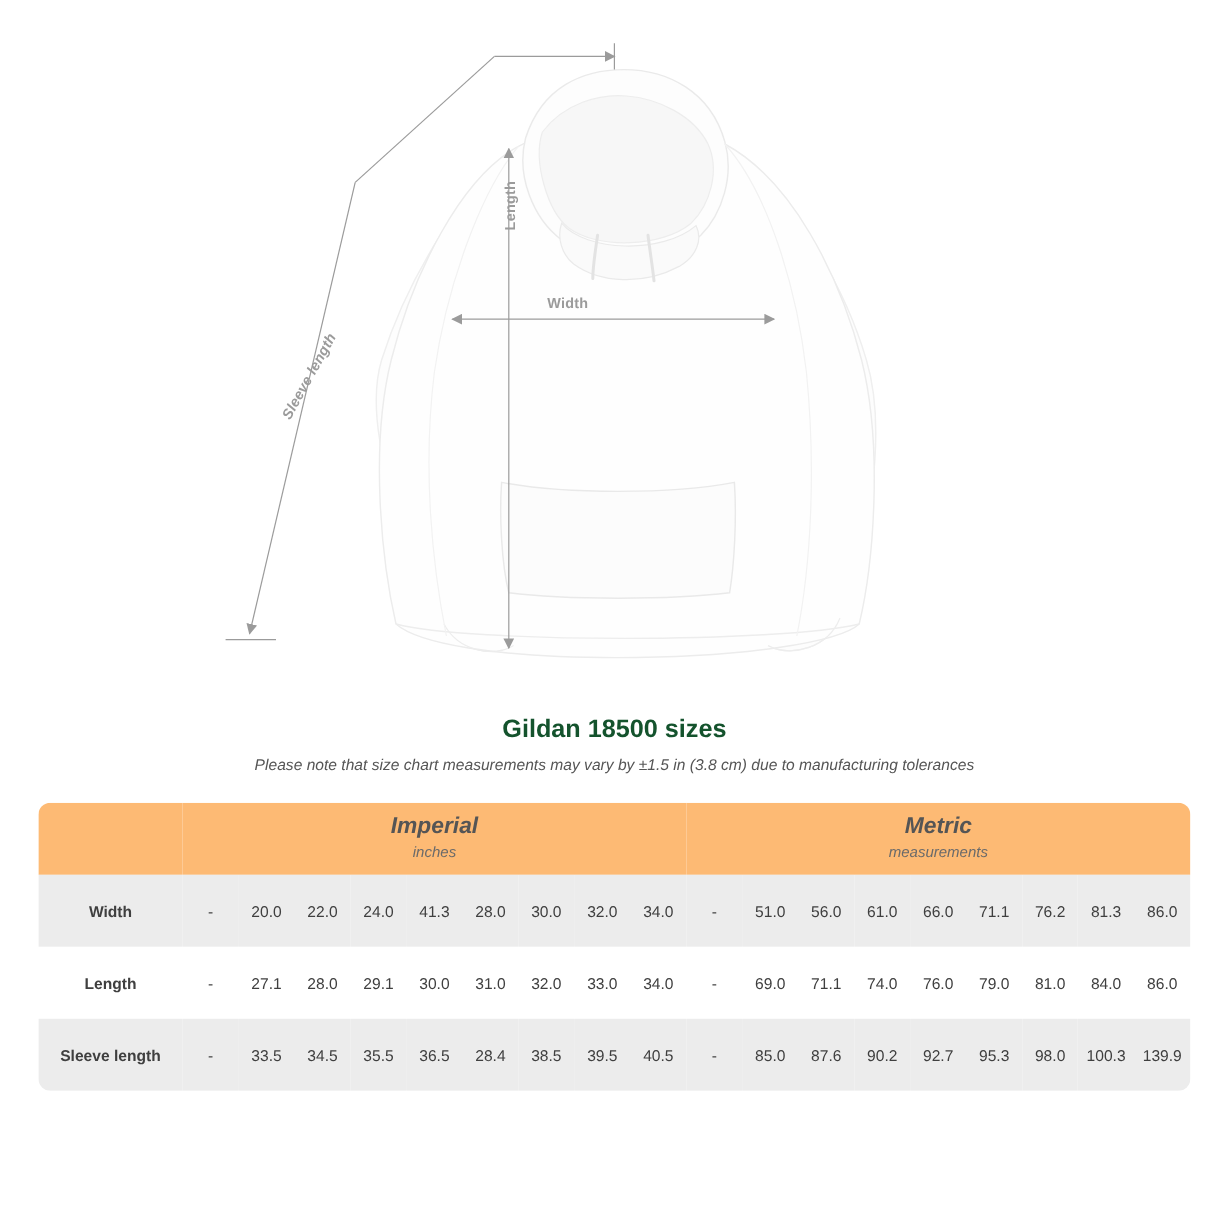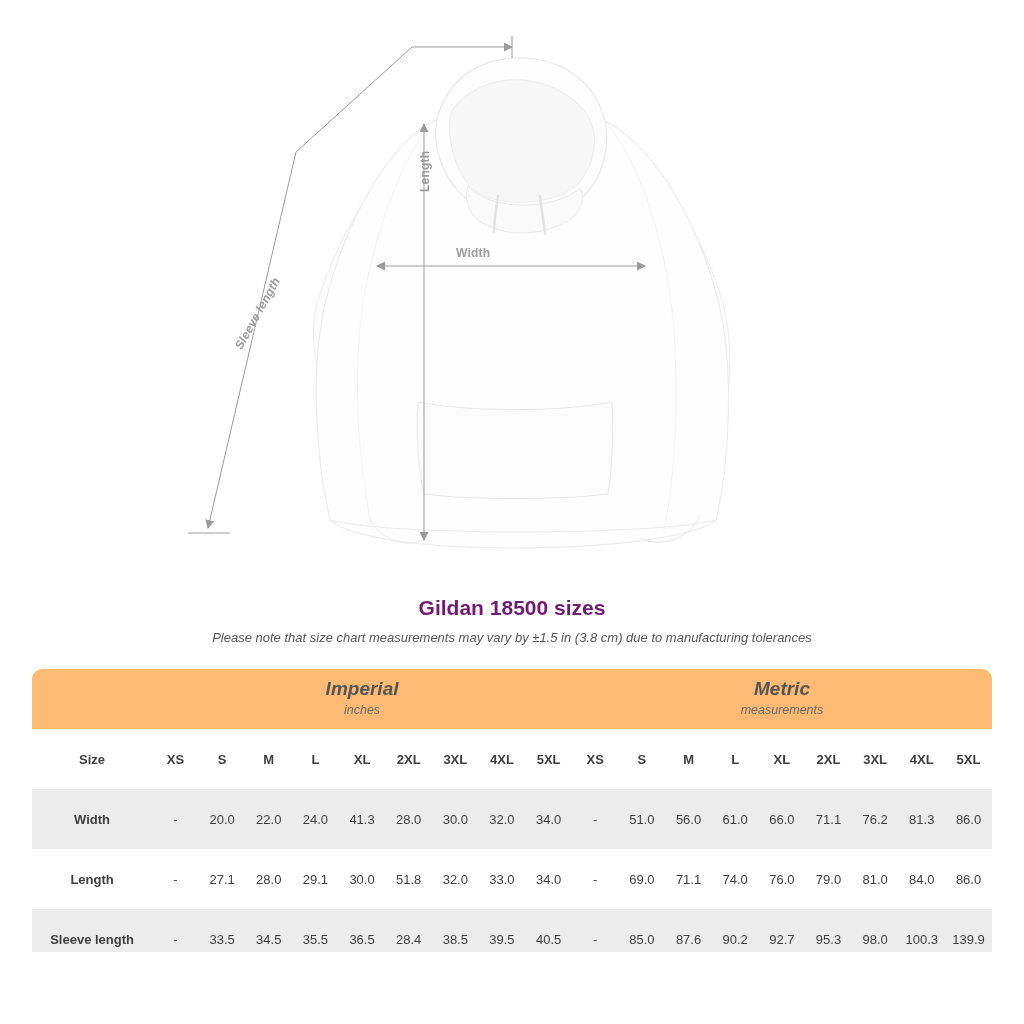--- a/index.html
+++ b/index.html
@@ -39,21 +39,21 @@
     transform: rotate(-61deg);
     transform-origin: left top;
     font-style: italic;
   }
 
   
   .title-block { text-align: center; margin-top: 6px; }
   .chart-title {
     font-size: 21px;
     font-weight: bold;
-    color: #701a75;
+    color: #14532d;
     margin: 0 0 10px 0;
   }
   .chart-note {
     font-size: 13px;
     font-style: italic;
     color: #555;
     margin: 0;
   }
 
   
@@ -221,41 +221,20 @@
             <td></td>
             <td colspan="9">
               <div class="sys-name">Imperial</div>
               <div class="sys-unit">inches</div>
             </td>
             <td colspan="9">
               <div class="sys-name">Metric</div>
               <div class="sys-unit">measurements</div>
             </td>
           </tr>
-          <tr class="hdr-row">
-            <td class="rowlabel">Size</td>
-            <td>XS</td>
-            <td>S</td>
-            <td>M</td>
-            <td>L</td>
-            <td>XL</td>
-            <td>2XL</td>
-            <td>3XL</td>
-            <td>4XL</td>
-            <td>5XL</td>
-            <td>XS</td>
-            <td>S</td>
-            <td>M</td>
-            <td>L</td>
-            <td>XL</td>
-            <td>2XL</td>
-            <td>3XL</td>
-            <td>4XL</td>
-            <td>5XL</td>
-          </tr>
           <tr class="data-row alt">
             <td class="rowlabel">Width</td>
             <td>-</td>
             <td>20.0</td>
             <td>22.0</td>
             <td>24.0</td>
             <td>41.3</td>
             <td>28.0</td>
             <td>30.0</td>
             <td>32.0</td>
@@ -270,21 +249,21 @@
             <td>81.3</td>
             <td>86.0</td>
           </tr>
           <tr class="data-row">
             <td class="rowlabel">Length</td>
             <td>-</td>
             <td>27.1</td>
             <td>28.0</td>
             <td>29.1</td>
             <td>30.0</td>
-            <td>51.8</td>
+            <td>31.0</td>
             <td>32.0</td>
             <td>33.0</td>
             <td>34.0</td>
             <td>-</td>
             <td>69.0</td>
             <td>71.1</td>
             <td>74.0</td>
             <td>76.0</td>
             <td>79.0</td>
             <td>81.0</td>

